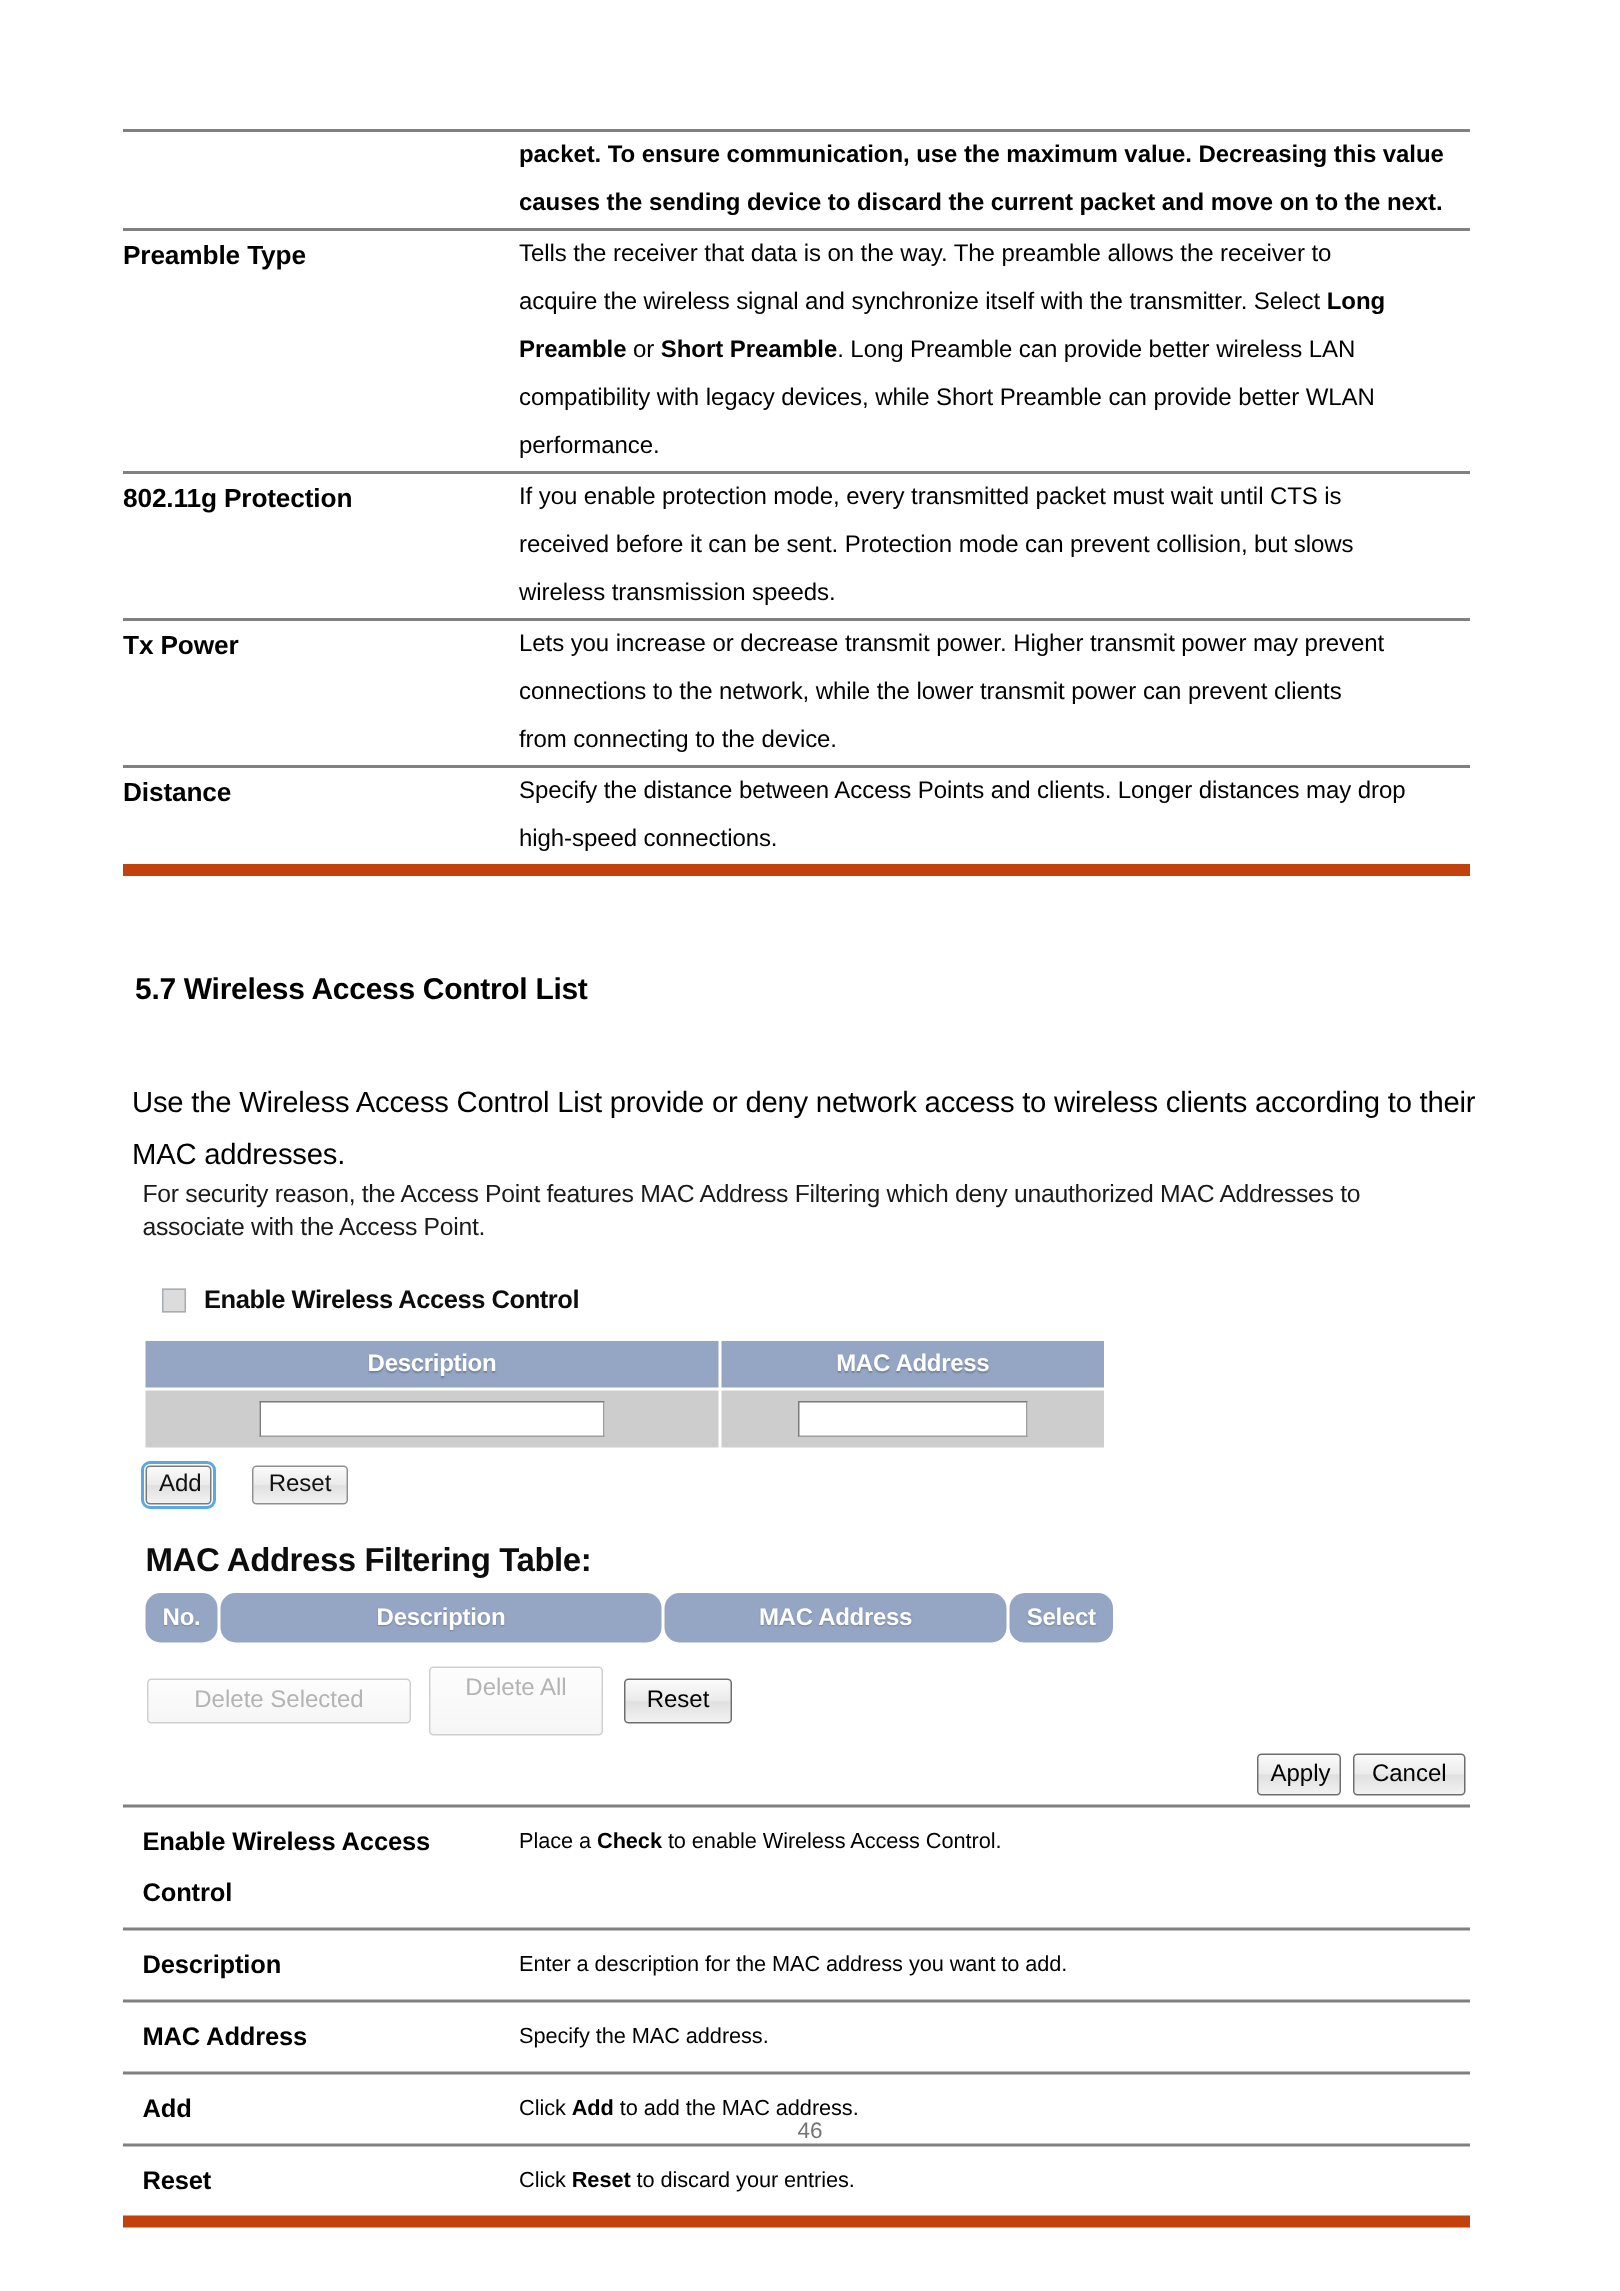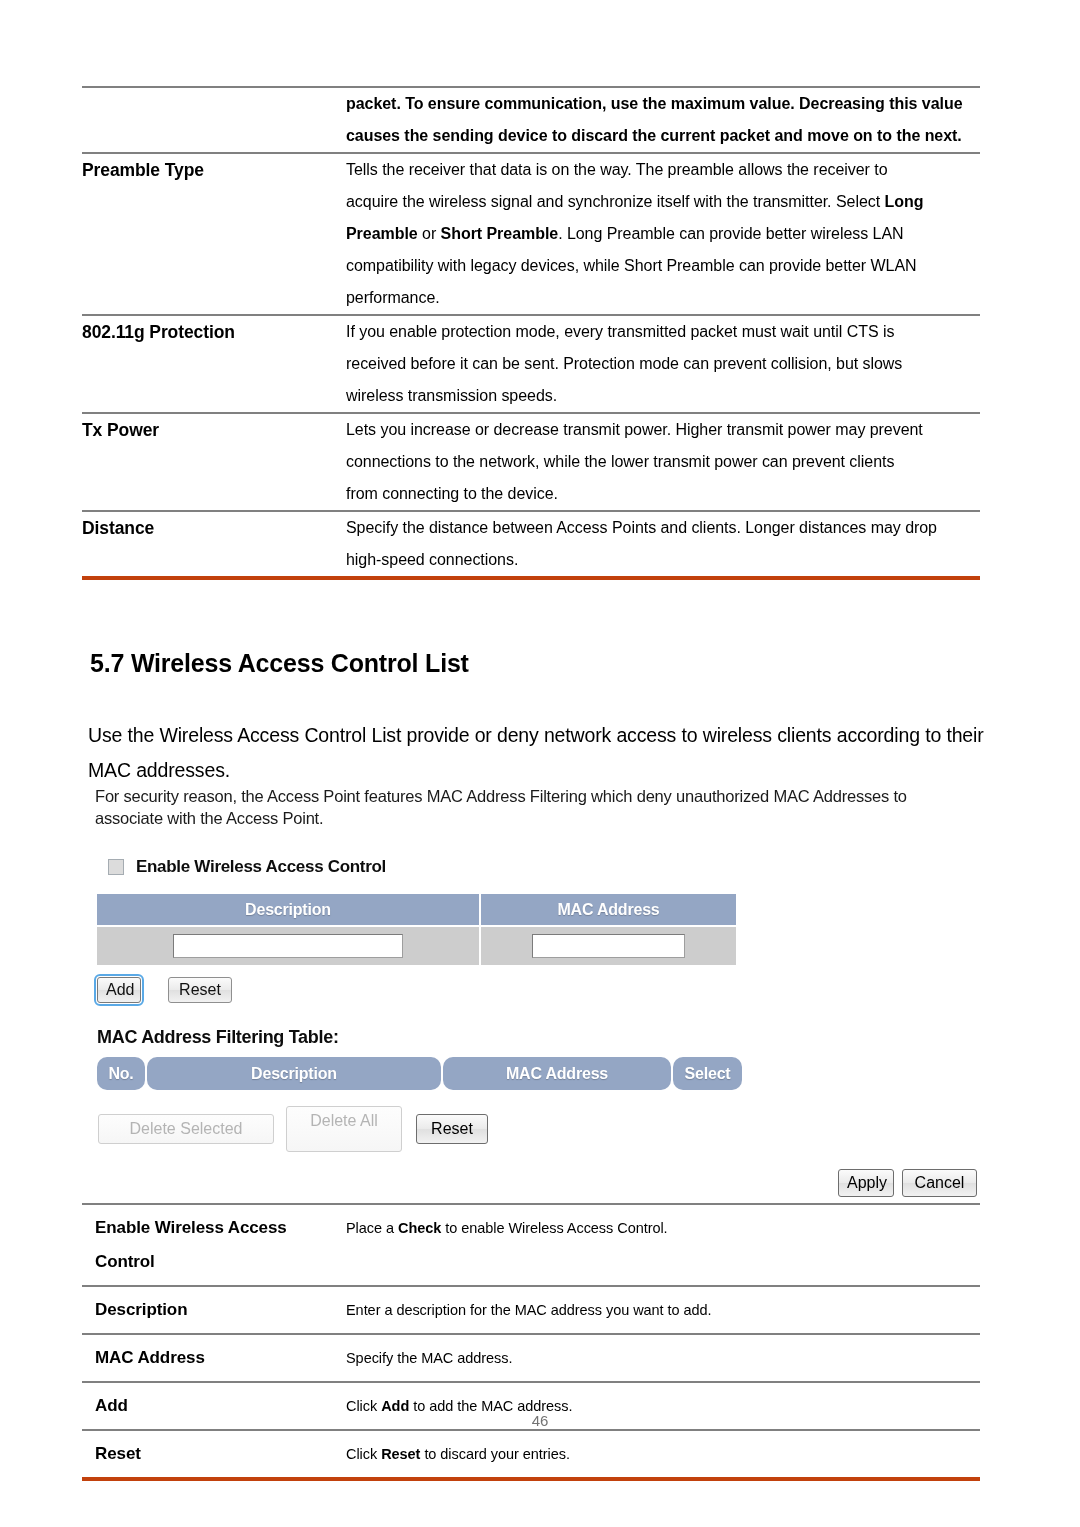--- a/index.html
+++ b/index.html
@@ -39,21 +39,21 @@
 
   .desc-table tr { }
 
   .desc-table td {
     vertical-align: top;
     padding: 0;
     border-top: 2px solid #808080;
     border-bottom: 0;
   }
   .desc-table tr:last-child td {
-    border-bottom: 4px solid #c2410c;
+    border-bottom: 8px solid #c2410c;
   }
   .desc-table.top tr:first-child td { border-top: 2px solid #808080; font-weight: bold; }
 
   .term-cell {
     font-weight: bold;
     font-size: 17.5px;
     line-height: 33px;
     padding: 9px 10px 9px 13px;
     letter-spacing: -0.1px;
   }
@@ -73,21 +73,21 @@
     line-height: 34px;
     padding: 6px 6px 6px 0px;
   }
   .def-cell b { font-weight: bold; }
 
   
   .section-heading {
     position: absolute;
     left: 90px;
     top: 649px;
-    font-size: 25px;
+    font-size: 20px;
     font-weight: bold;
     letter-spacing: -0.2px;
   }
 
   
   .intro-par {
     position: absolute;
     left: 88px;
     top: 718px;
     width: 900px;
@@ -201,21 +201,21 @@
     background: linear-gradient(#fdfdfd, #f6f6f6);
   }
   .btn.strong { border-color: #6d6d6d; color: #000; font-weight: normal; }
 
   .btn-add { width: 44px; margin-left: 2px; }
   .btn-reset1 { width: 64px; margin-left: 27px; }
 
   .filter-title {
     margin-top: 24px;
     margin-left: 2px;
-    font-size: 18px;
+    font-size: 22px;
     font-weight: bold;
     letter-spacing: -0.3px;
     color: #0d0d0d;
   }
 
   .filter-table {
     margin-top: 9px;
     width: 641px;
     border-collapse: separate;
     border-spacing: 2px 0;

